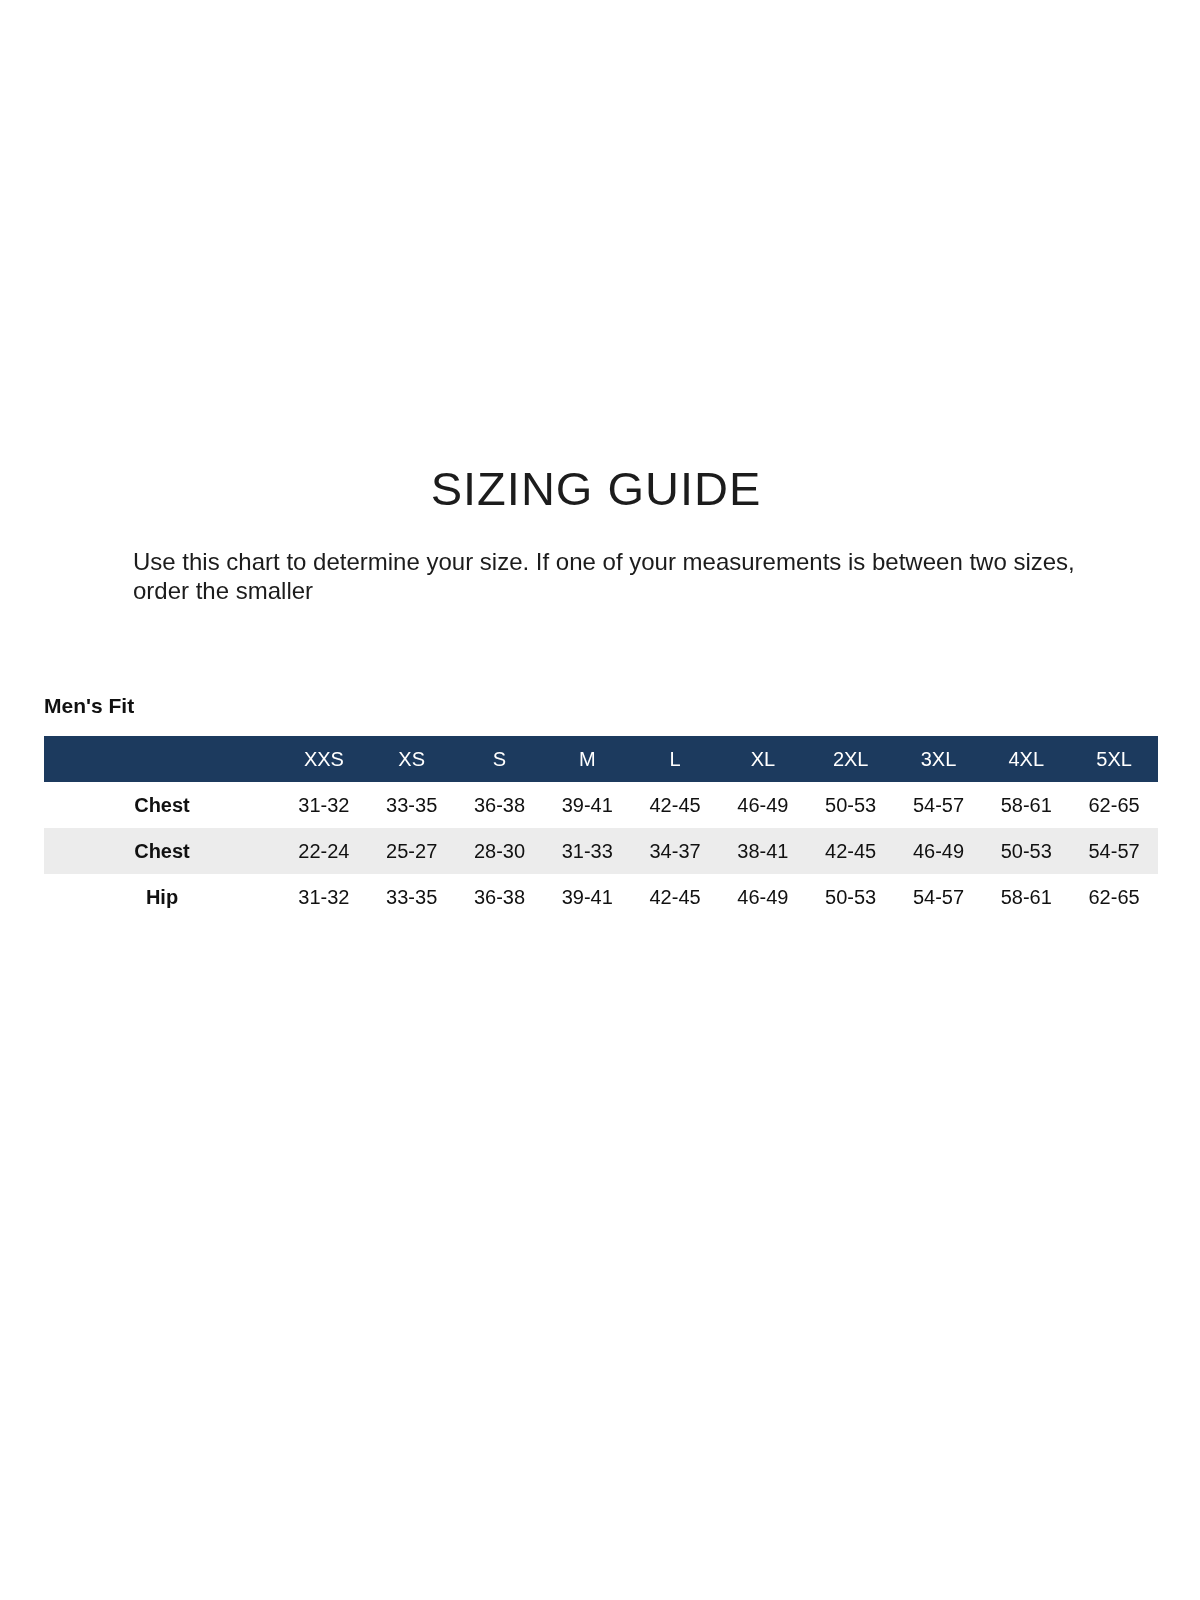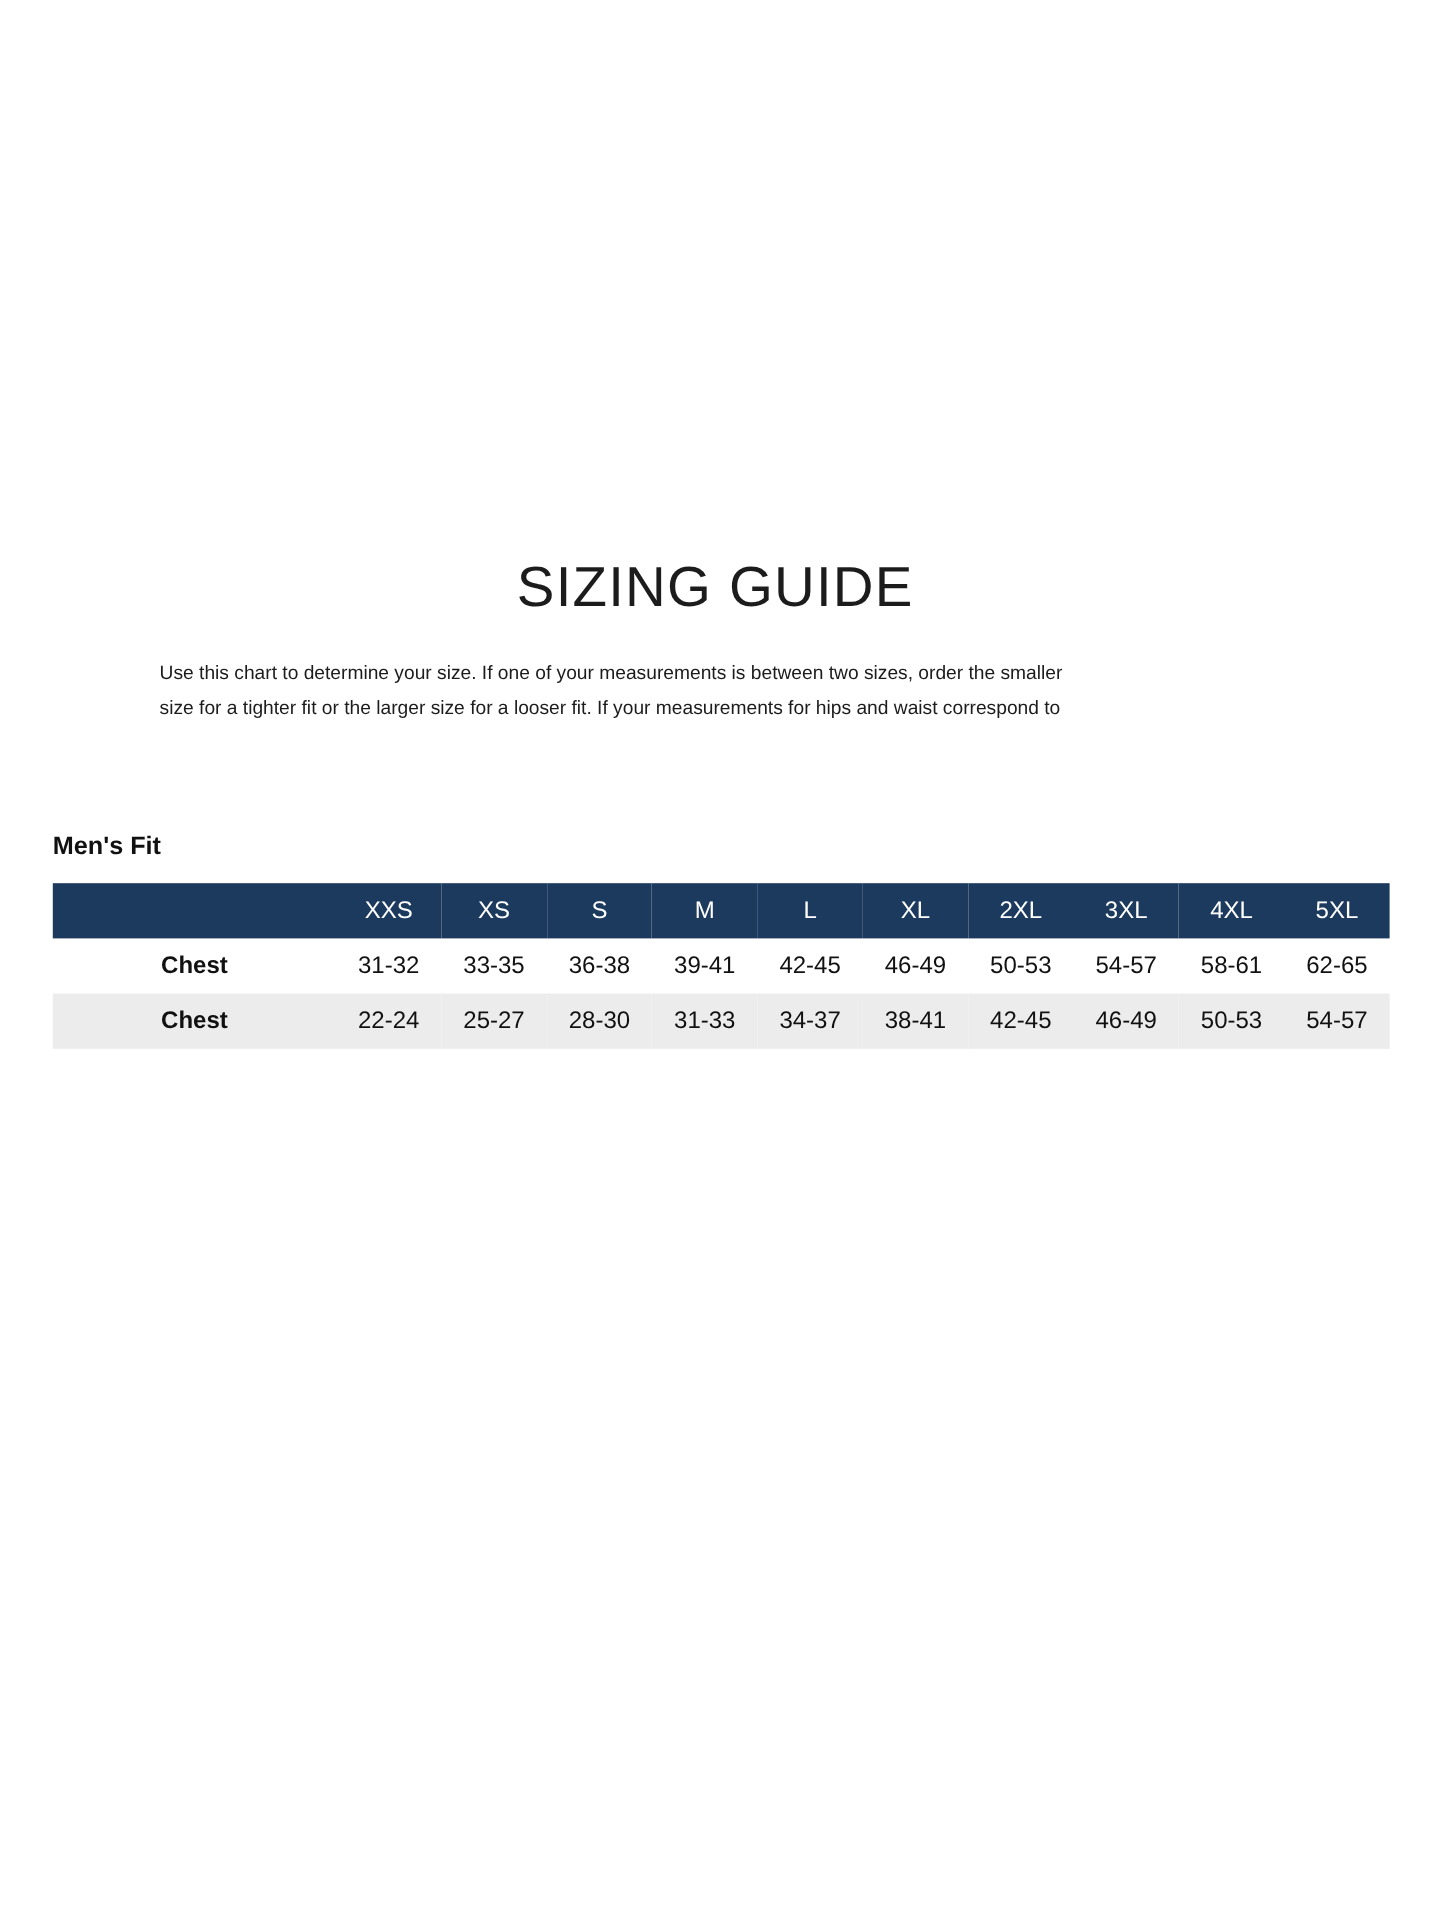--- a/index.html
+++ b/index.html
@@ -24,21 +24,21 @@
     font-size: 47px;
     font-weight: 400;
     letter-spacing: 1px;
     color: #1c1c1c;
   }
   .intro {
     position: absolute;
     top: 547px;
     left: 133px;
     width: 960px;
-    font-size: 16px;
+    font-size: 24px;
     line-height: 29px;
     color: #1c1c1c;
   }
   .section-label {
     position: absolute;
     top: 694px;
     left: 44px;
     font-size: 21px;
     font-weight: 700;
     color: #111111;
@@ -78,21 +78,20 @@
 </style>
 </head>
 <body>
 
 <main>
 
   <h1 class="page-title">SIZING GUIDE</h1>
 
   <div class="intro">
     <div>Use this chart to determine your size. If one of your measurements is between two sizes, order the smaller</div>
-    <div>size for a tighter fit or the larger size for a looser fit. If your measurements for hips and waist correspond to</div>
   </div>
 
   <div class="section-label">Men's Fit</div>
 
   <table class="size-table">
     <colgroup id="size-table-colgroup">
         <col class="label-col">
         <col>
         <col>
         <col>
@@ -139,16 +138,29 @@
           <td>25-27</td>
           <td>28-30</td>
           <td>31-33</td>
           <td>34-37</td>
           <td>38-41</td>
           <td>42-45</td>
           <td>46-49</td>
           <td>50-53</td>
           <td>54-57</td>
         </tr>
+        <tr>
+          <th>Hip</th>
+          <td>31-32</td>
+          <td>33-35</td>
+          <td>36-38</td>
+          <td>39-41</td>
+          <td>42-45</td>
+          <td>46-49</td>
+          <td>50-53</td>
+          <td>54-57</td>
+          <td>58-61</td>
+          <td>62-65</td>
+        </tr>
       </tbody>
   </table>
 
 </main>
 
 </body></html>

